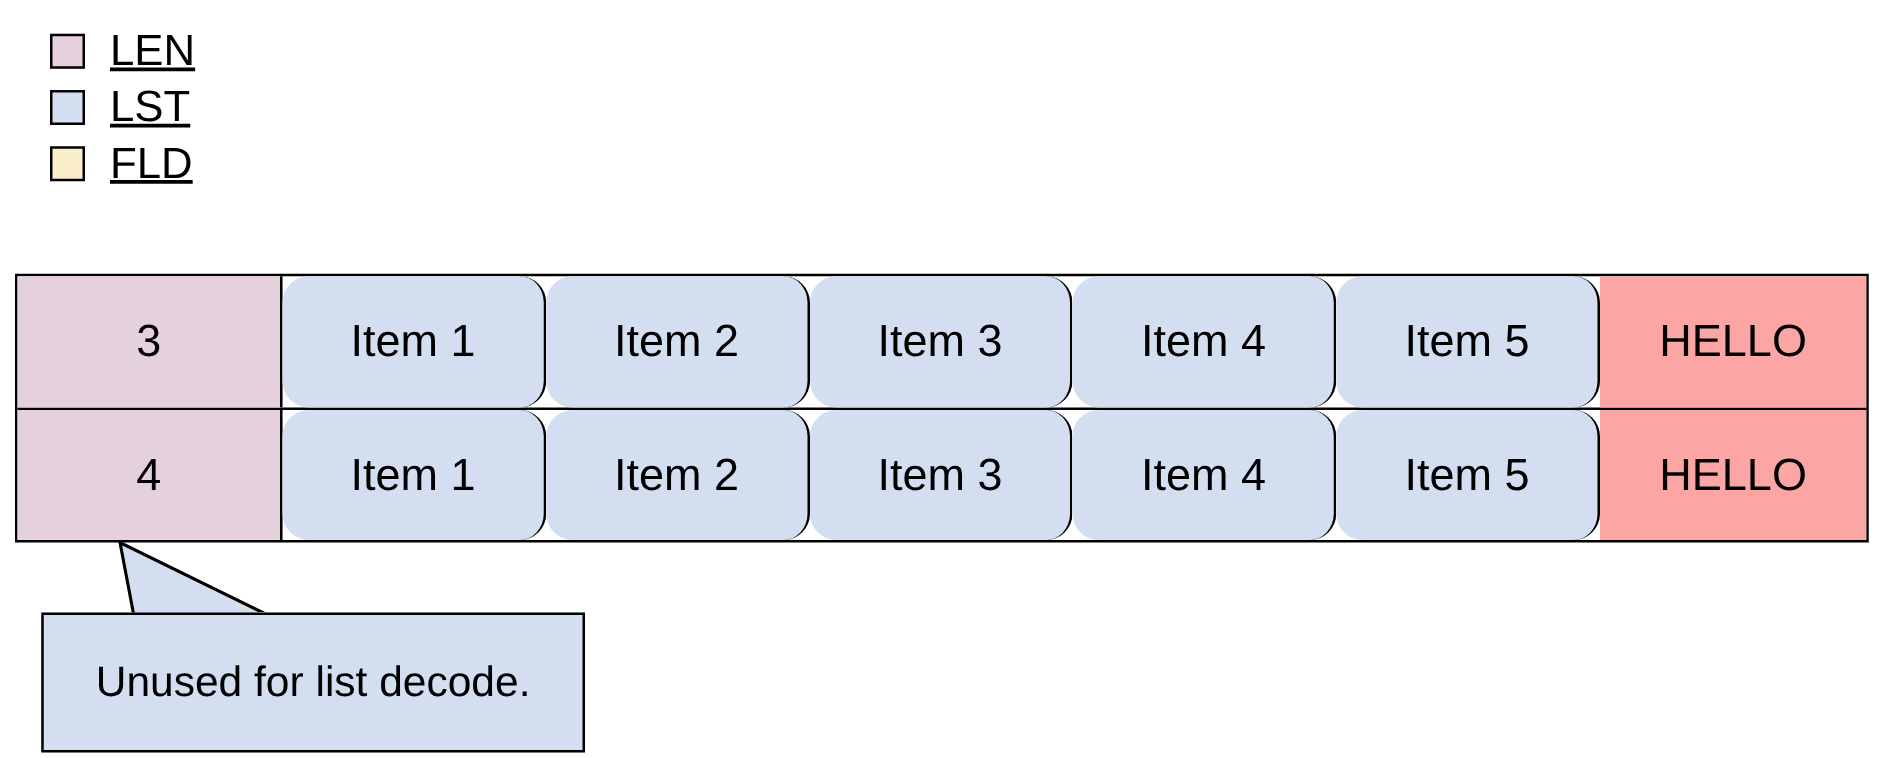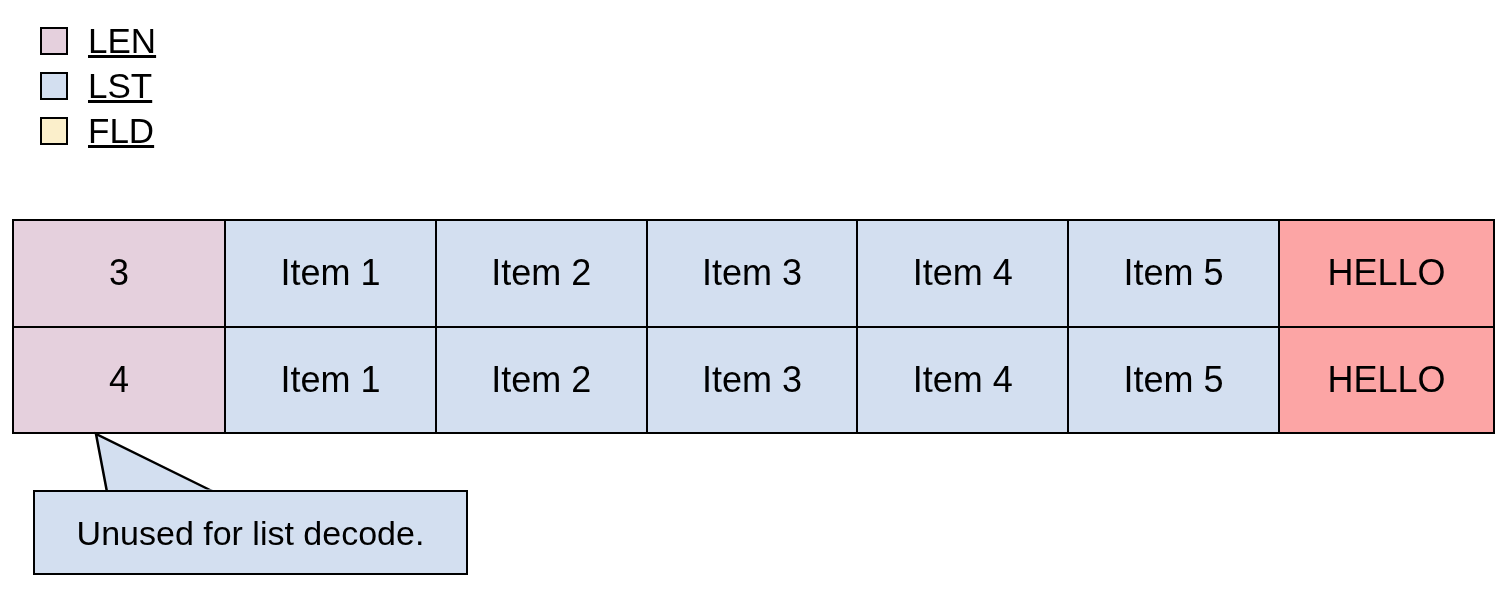--- a/index.html
+++ b/index.html
@@ -71,38 +71,38 @@
     line-height: 36px;
     box-sizing: border-box;
     border-right: 2.5px solid #000000;
     overflow: hidden;
     white-space: nowrap;
   }
   .cell:last-child {
     border-right: none;
   }
   .cell.len  { background: #e5d0dd; width: 212px; flex: 0 0 212px; }
-  .cell.lst  { background: #d3dff0; flex: 1 1 0; }
+  .cell.lst  { background: #d3dff0; flex: 1 1 0; border-radius: 21px; }
   .cell.fld  { background: #fca5a5; width: 213px; flex: 0 0 213px; }
 
   
   #callout {
     position: absolute;
     left: 0;
     top: 0;
     width: 1512px;
     height: 606px;
     pointer-events: none;
   }
   #callout-box {
     position: absolute;
     left: 33px;
     top: 490px;
     width: 435px;
-    height: 85px;
+    height: 112px;
     background: #d3dff0;
     border: 2.5px solid #000000;
     box-sizing: border-box;
     display: flex;
     flex-direction: column;
     align-items: center;
     justify-content: center;
   }
   .callout-line {
     font-size: 34px;

